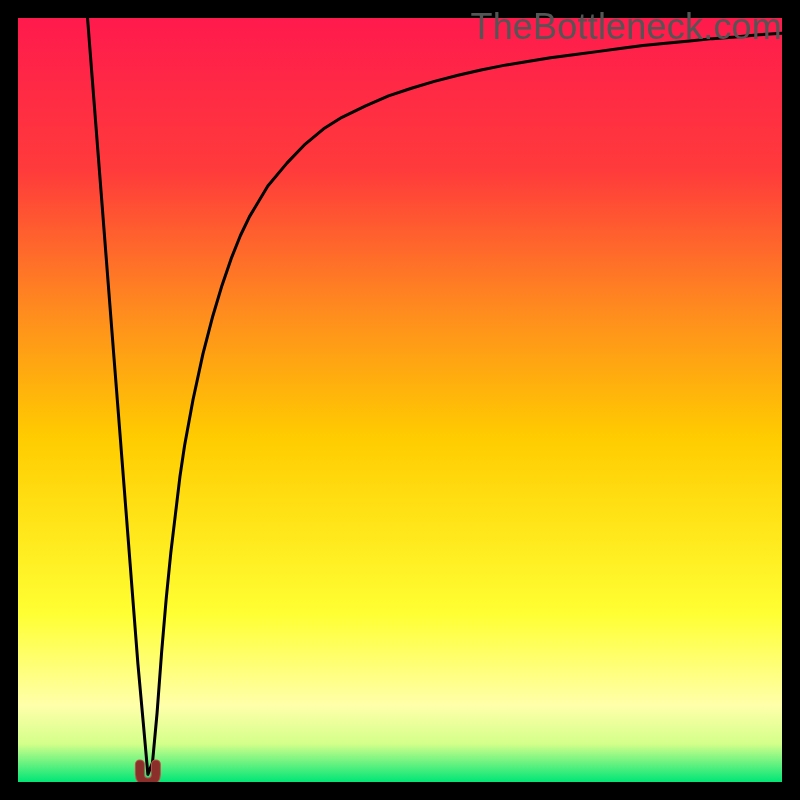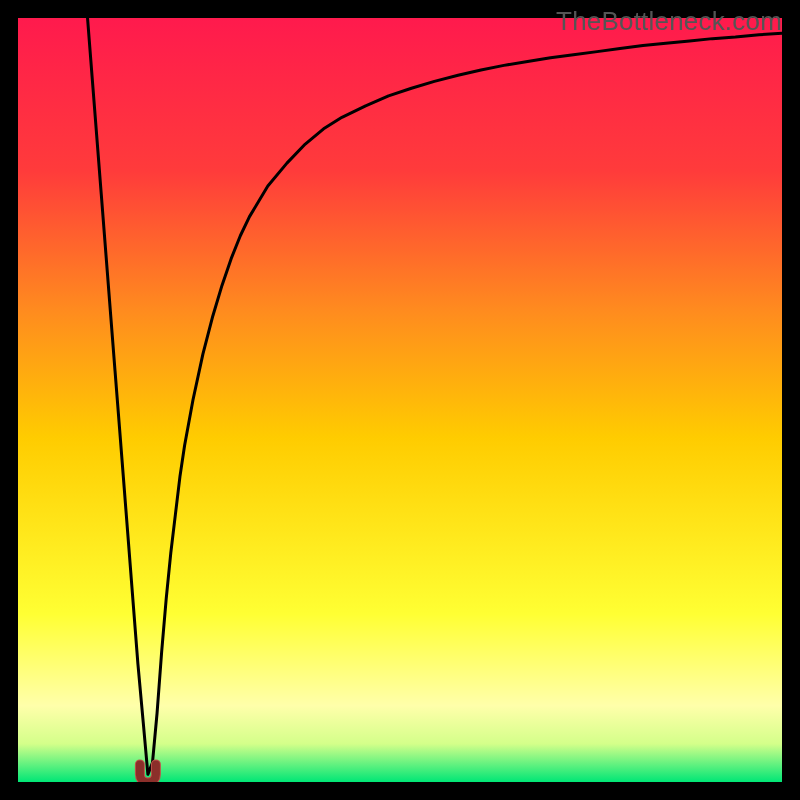--- a/index.html
+++ b/index.html
@@ -15,21 +15,21 @@
     position: relative;
     width: 800px;
     height: 800px;
     background: #000;
   }
   .watermark {
     position: absolute;
     top: 6px;
     right: 18px;
     color: #555;
-    font-size: 26px;
+    font-size: 36px;
     font-weight: 500;
     letter-spacing: 0.2px;
     z-index: 10;
   }
   .plot-area {
     position: absolute;
     left: 18px;
     top: 18px;
     width: 764px;
     height: 764px;

